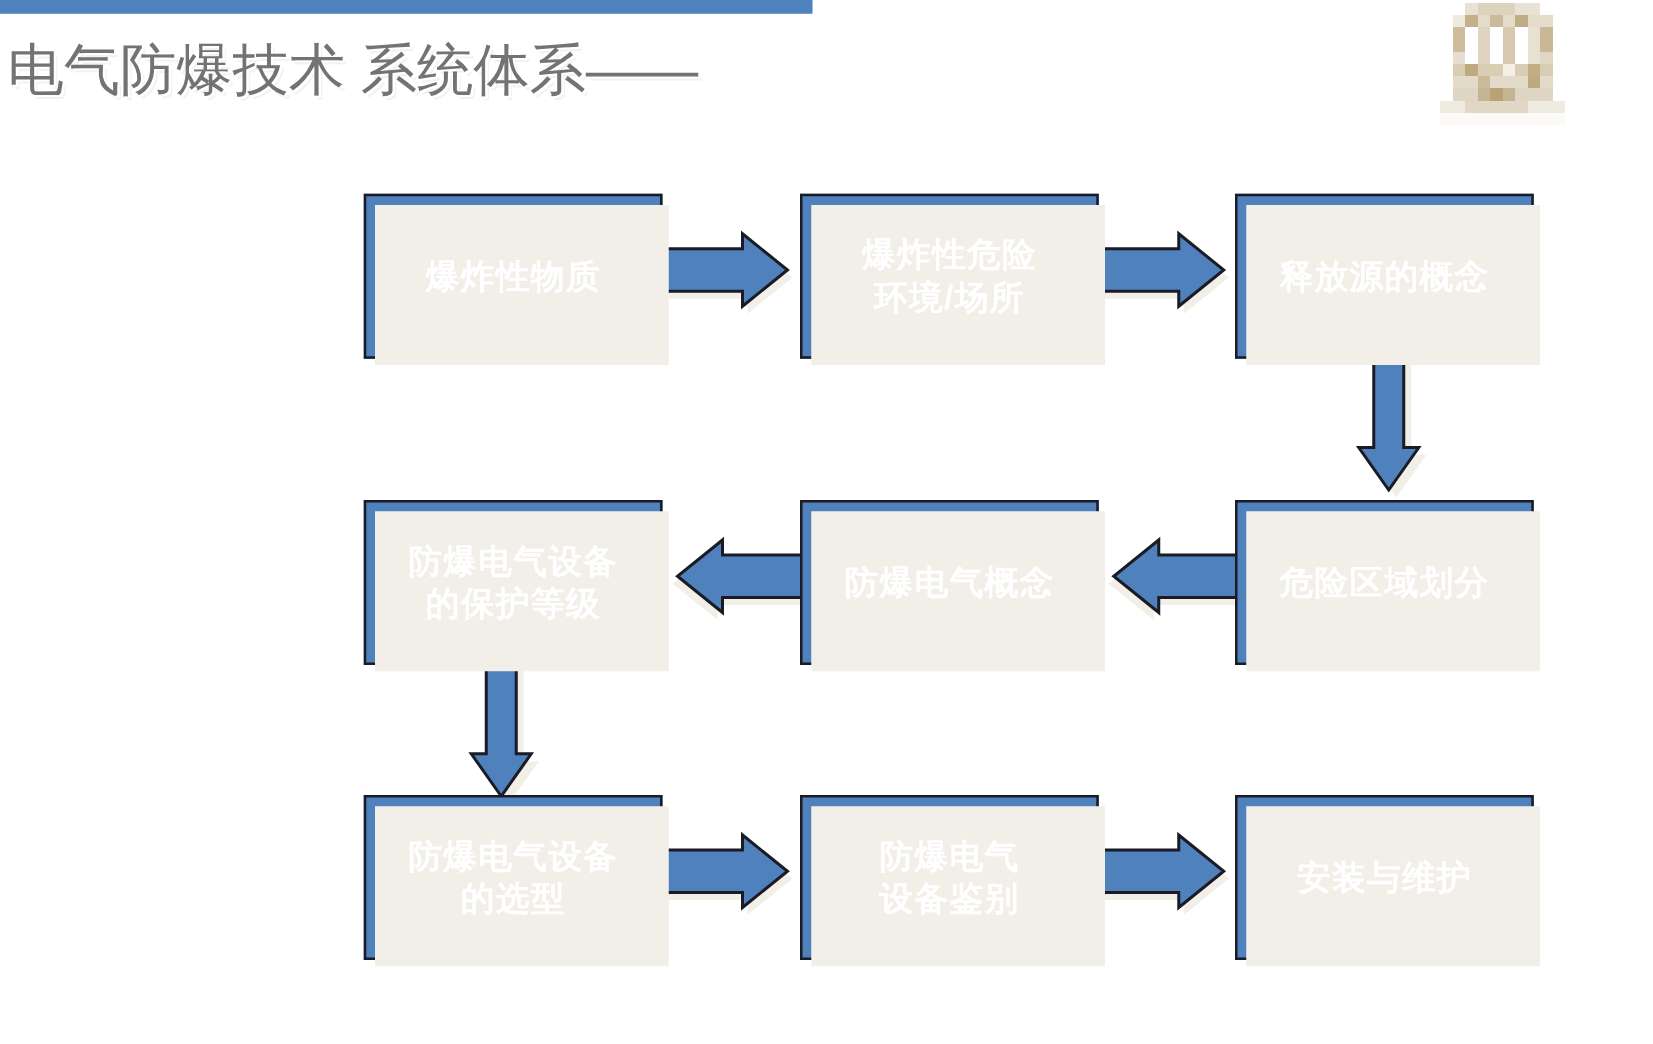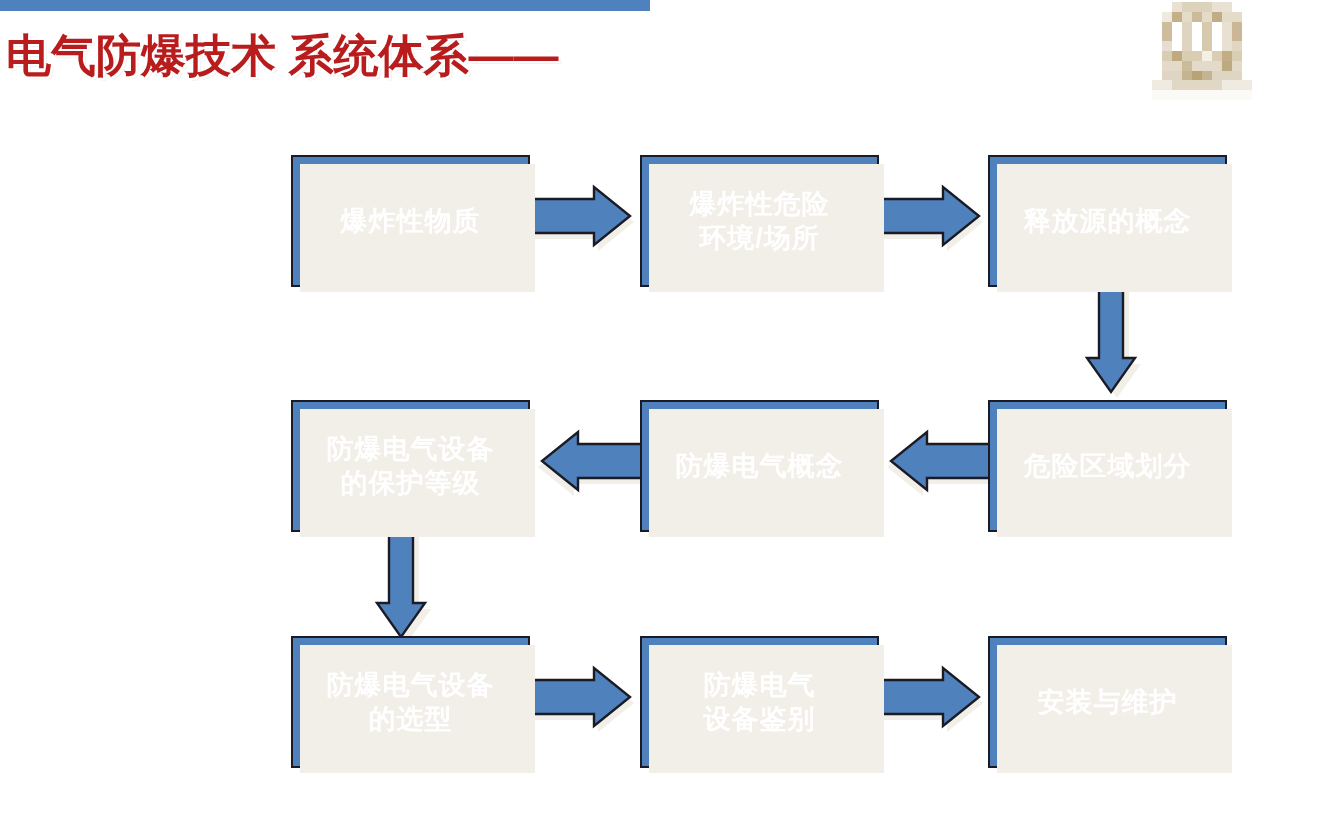--- a/index.html
+++ b/index.html
@@ -14,22 +14,22 @@
 
   
   .topbar{
     position:absolute;left:0;top:0;width:650px;height:11px;
     background:#4e81bd;
   }
 
   
   .title{
     position:absolute;left:6px;top:28px;
-    font-size:45px;font-weight:bold;
-    color:#b91c1c;
+    font-size:45px;font-weight:normal;
+    color:#737373;
     letter-spacing:0px;
     line-height:56px;
     white-space:nowrap;
     text-shadow:
        2px 2px 0 #ffffff,
        3px 3px 0 #f2f2f2,
       -1px -1px 0 rgba(255,255,255,.85);
     text-align: right;
   }
 

